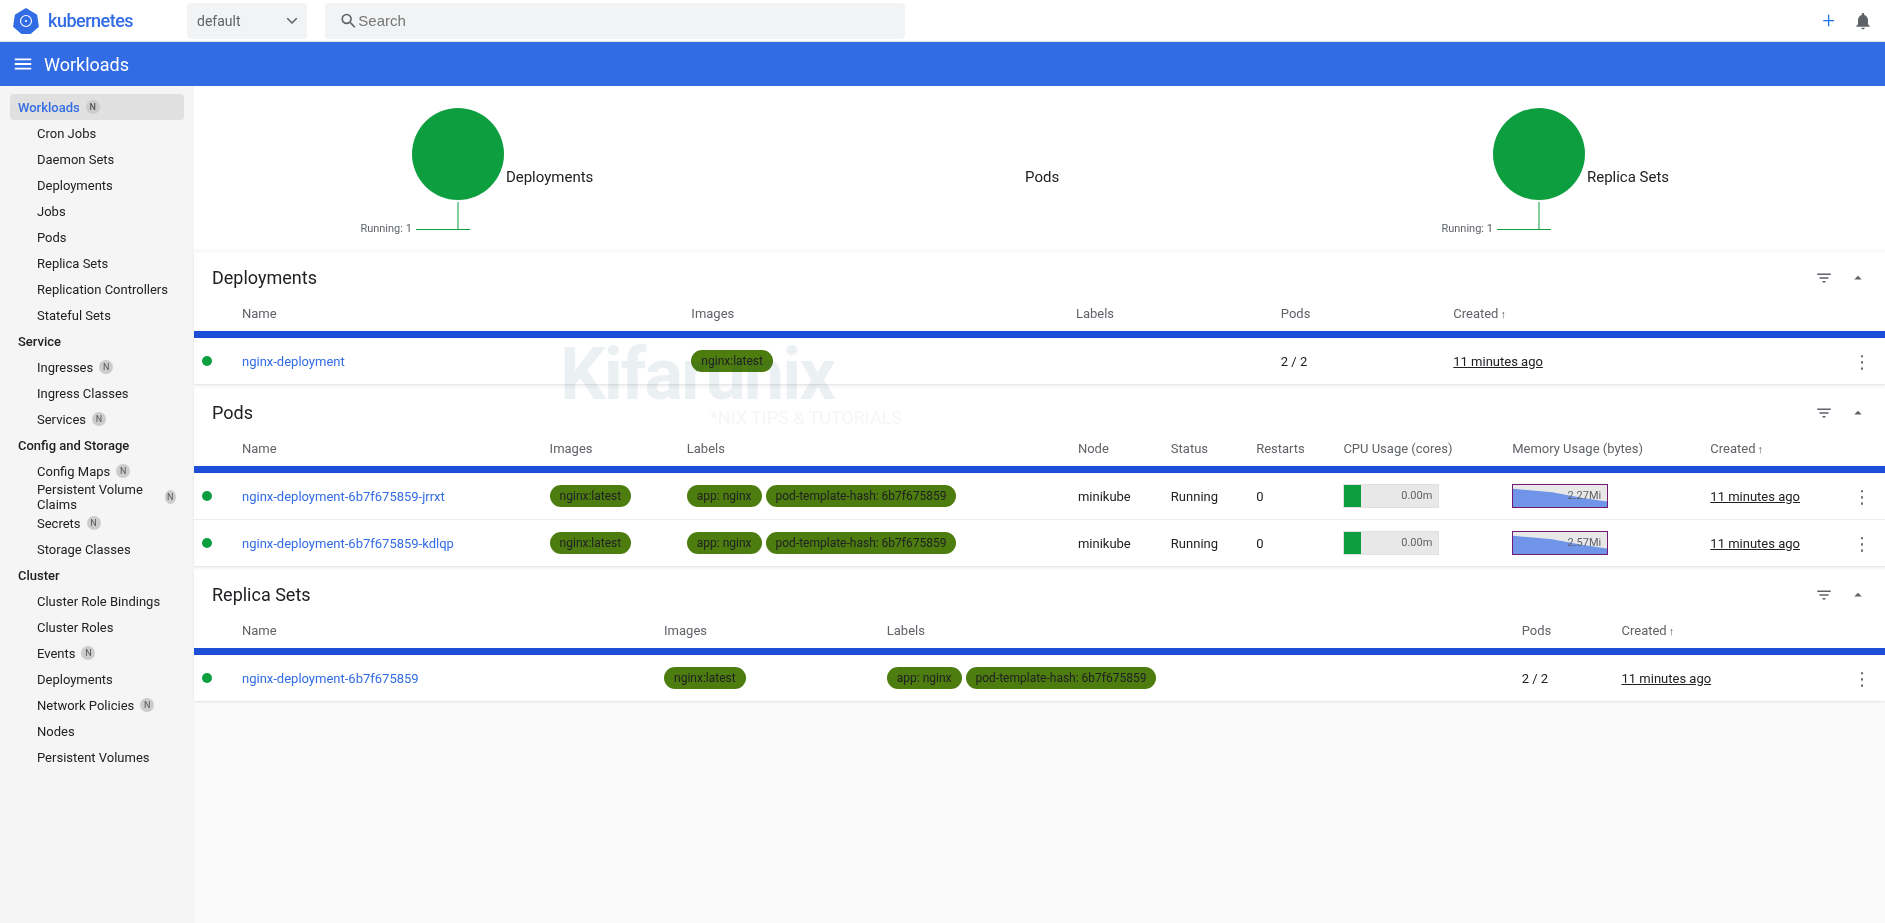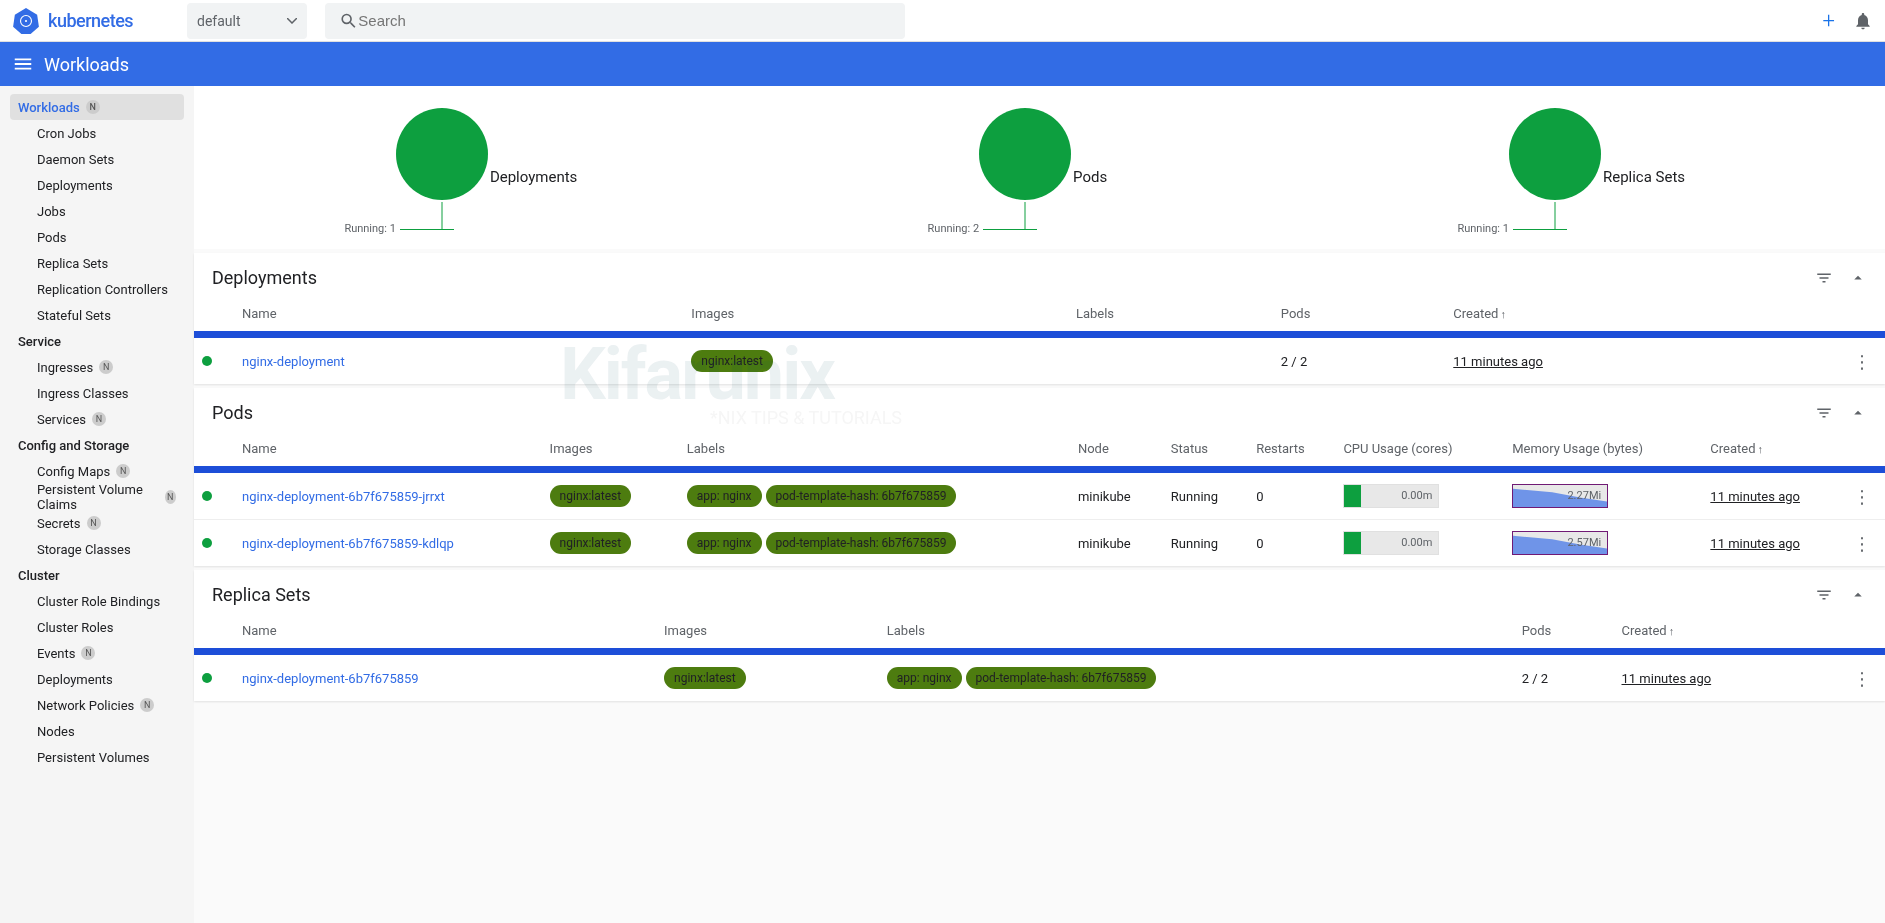--- a/index.html
+++ b/index.html
@@ -196,27 +196,20 @@
         <div class="donut-wrap">
           <svg width="96" height="130">
               <circle cx="48" cy="48" r="46" fill="#0d9f3f"></circle>
               <line x1="48" y1="96" x2="48" y2="124" stroke="#0d9f3f"></line>
             </svg>
           <span class="donut-label">Running: 1</span>
         </div>
         <div class="chart-title">Deployments</div>
       </div>
       <div class="chart-cell">
-        <div class="donut-wrap">
-          <svg width="96" height="130">
-              <circle cx="48" cy="48" r="46" fill="#0d9f3f"></circle>
-              <line x1="48" y1="96" x2="48" y2="124" stroke="#0d9f3f"></line>
-            </svg>
-          <span class="donut-label">Running: 2</span>
-        </div>
         <div class="chart-title">Pods</div>
       </div>
       <div class="chart-cell">
         <div class="donut-wrap">
           <svg width="96" height="130">
               <circle cx="48" cy="48" r="46" fill="#0d9f3f"></circle>
               <line x1="48" y1="96" x2="48" y2="124" stroke="#0d9f3f"></line>
             </svg>
           <span class="donut-label">Running: 1</span>
         </div>

